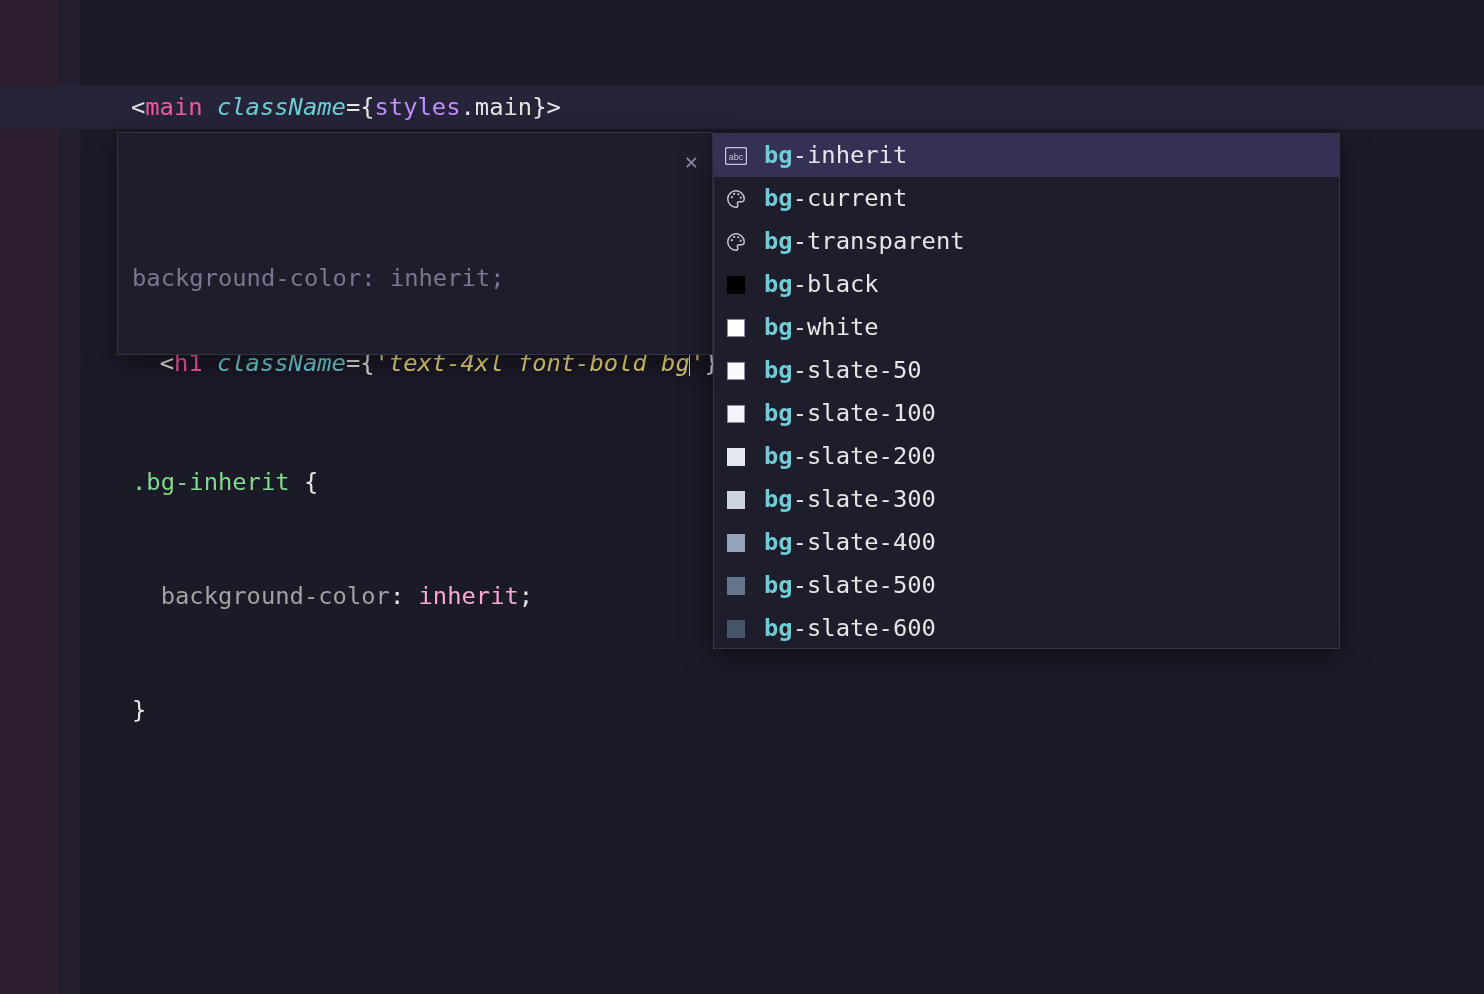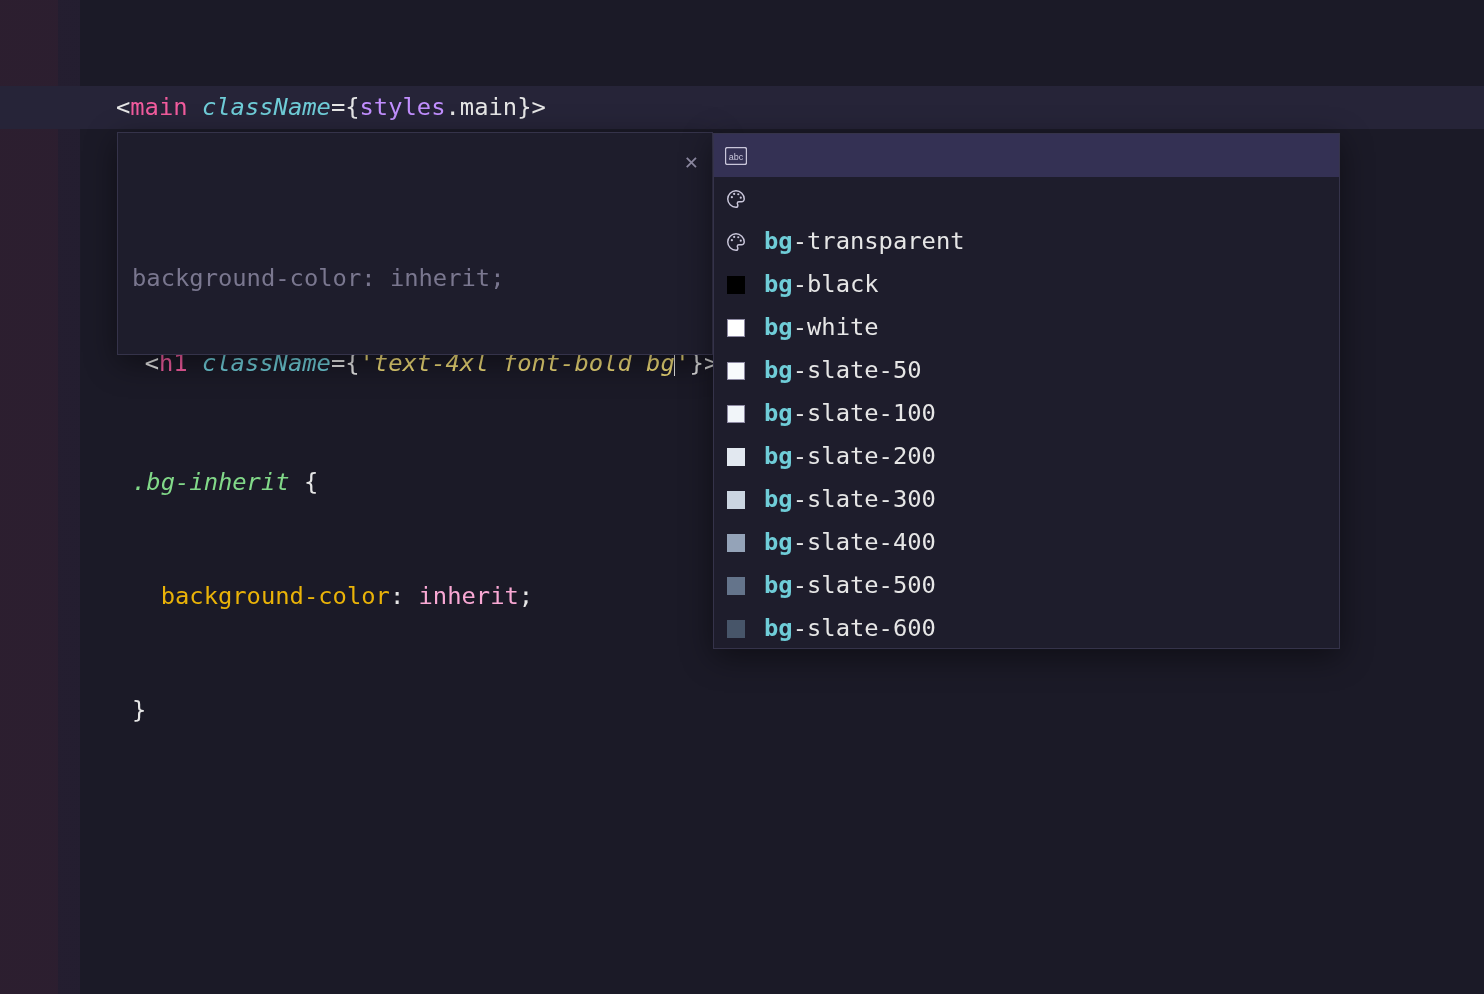--- a/index.html
+++ b/index.html
@@ -29,20 +29,21 @@
   }
   .code {
     position: absolute; top:0; left:0; right:0; bottom:0;
     padding-top: 0;
   }
   .ln {
     display: block;
     padding-left: 30px;
     height: 42px;
     white-space: pre;
+    margin-left: 15px;
   }
   .p   { color: #e6e6e6; }     
   .tag { color: #f25c9e; }
   .cmp { color: #6fcdd8; font-style: italic; }
   .att { color: #6fcdd8; font-style: italic; }
   .var { color: #c28fff; }
   .prop{ color: #e6e6e6; }
   .str { color: #f0dc78; font-style: italic; }
   .txt { color: #e6e6e6; }
 
@@ -61,22 +62,22 @@
     box-shadow: 0 8px 30px rgba(0,0,0,.45);
     padding: 12px 14px 0 14px;
     line-height: 38px;
     font-size: 23.8px;
   }
   .tooltip .close {
     position: absolute; top: 10px; right: 14px;
     color: #8e8aa3; font-size: 22px; cursor: pointer;
   }
   .tt-dim  { color: #7a778f; }
-  .tt-sel  { color: #82d989; font-style: italic; }
-  .tt-prop { color: #eab308; }
+  .tt-sel  { color: #82d989; }
+  .tt-prop { color: #a3a3a3; }
   .tt-val  { color: #f9a8d4; }
 
   
   .suggest {
     position: absolute;
     left: 713px; top: 133px;
     width: 627px; height: 516px;
     background: #1e1d2c;
     border: 1px solid #35334a;
     box-shadow: 0 8px 30px rgba(0,0,0,.45);
@@ -140,26 +141,26 @@
     <div style="height:14px"></div>
     <div><span class="tt-sel">.bg-inherit</span><span class="p"> {</span></div>
     <div>  <span class="tt-prop">background-color</span><span class="p">: </span><span class="tt-val">inherit</span><span class="p">;</span></div>
     <div class="p">}</div>
   </div>
 
   
   <div class="suggest" id="suggest"><div class="suggest-row selected"><span class="sicon"><svg width="22" height="18" viewBox="0 0 22 18">
             <rect x="0.5" y="0.5" width="21" height="17" rx="2" fill="none" stroke="#c9c6da" stroke-width="1.4"></rect>
             <text x="11" y="13" text-anchor="middle" font-size="9" fill="#c9c6da" font-family="sans-serif">abc</text>
-          </svg></span></div><div class="suggest-row"><span class="sicon"><svg width="22" height="22" viewBox="0 0 24 24">
+          </svg></span><span class="sg-label"><span class="sg-match">bg</span><span>-inherit</span></span></div><div class="suggest-row"><span class="sicon"><svg width="22" height="22" viewBox="0 0 24 24">
             <path fill="none" stroke="#c9c6da" stroke-width="1.6" d="M12 3a9 9 0 1 0 0 18c1.4 0 2-1 2-2 0-1-.6-1.5-.6-2.3 0-1 .8-1.7 1.8-1.7H18a3 3 0 0 0 3-3c0-4.8-4.2-9-9-9z"></path>
             <circle cx="7.5" cy="10" r="1.2" fill="#c9c6da"></circle>
             <circle cx="10" cy="6.5" r="1.2" fill="#c9c6da"></circle>
             <circle cx="14.5" cy="6.8" r="1.2" fill="#c9c6da"></circle>
             <circle cx="17.2" cy="10.5" r="1.2" fill="#c9c6da"></circle>
-          </svg></span></div><div class="suggest-row"><span class="sicon"><svg width="22" height="22" viewBox="0 0 24 24">
+          </svg></span><span class="sg-label"><span class="sg-match">bg</span><span>-current</span></span></div><div class="suggest-row"><span class="sicon"><svg width="22" height="22" viewBox="0 0 24 24">
             <path fill="none" stroke="#c9c6da" stroke-width="1.6" d="M12 3a9 9 0 1 0 0 18c1.4 0 2-1 2-2 0-1-.6-1.5-.6-2.3 0-1 .8-1.7 1.8-1.7H18a3 3 0 0 0 3-3c0-4.8-4.2-9-9-9z"></path>
             <circle cx="7.5" cy="10" r="1.2" fill="#c9c6da"></circle>
             <circle cx="10" cy="6.5" r="1.2" fill="#c9c6da"></circle>
             <circle cx="14.5" cy="6.8" r="1.2" fill="#c9c6da"></circle>
             <circle cx="17.2" cy="10.5" r="1.2" fill="#c9c6da"></circle>
           </svg></span><span class="sg-label"><span class="sg-match">bg</span><span>-transparent</span></span></div><div class="suggest-row"><span class="swatch" style="background: rgb(0, 0, 0); border-color: rgb(0, 0, 0);"></span><span class="sg-label"><span class="sg-match">bg</span><span>-black</span></span></div><div class="suggest-row"><span class="swatch" style="background: rgb(255, 255, 255); border-color: rgb(142, 138, 163);"></span><span class="sg-label"><span class="sg-match">bg</span><span>-white</span></span></div><div class="suggest-row"><span class="swatch" style="background: rgb(248, 250, 252); border-color: rgb(142, 138, 163);"></span><span class="sg-label"><span class="sg-match">bg</span><span>-slate-50</span></span></div><div class="suggest-row"><span class="swatch" style="background: rgb(241, 245, 249); border-color: rgb(142, 138, 163);"></span><span class="sg-label"><span class="sg-match">bg</span><span>-slate-100</span></span></div><div class="suggest-row"><span class="swatch" style="background: rgb(226, 232, 240); border-color: rgb(226, 232, 240);"></span><span class="sg-label"><span class="sg-match">bg</span><span>-slate-200</span></span></div><div class="suggest-row"><span class="swatch" style="background: rgb(203, 213, 225); border-color: rgb(203, 213, 225);"></span><span class="sg-label"><span class="sg-match">bg</span><span>-slate-300</span></span></div><div class="suggest-row"><span class="swatch" style="background: rgb(148, 163, 184); border-color: rgb(148, 163, 184);"></span><span class="sg-label"><span class="sg-match">bg</span><span>-slate-400</span></span></div><div class="suggest-row"><span class="swatch" style="background: rgb(100, 116, 139); border-color: rgb(100, 116, 139);"></span><span class="sg-label"><span class="sg-match">bg</span><span>-slate-500</span></span></div><div class="suggest-row"><span class="swatch" style="background: rgb(71, 85, 105); border-color: rgb(71, 85, 105);"></span><span class="sg-label"><span class="sg-match">bg</span><span>-slate-600</span></span></div></div>
 </div>
 
 </body></html>

